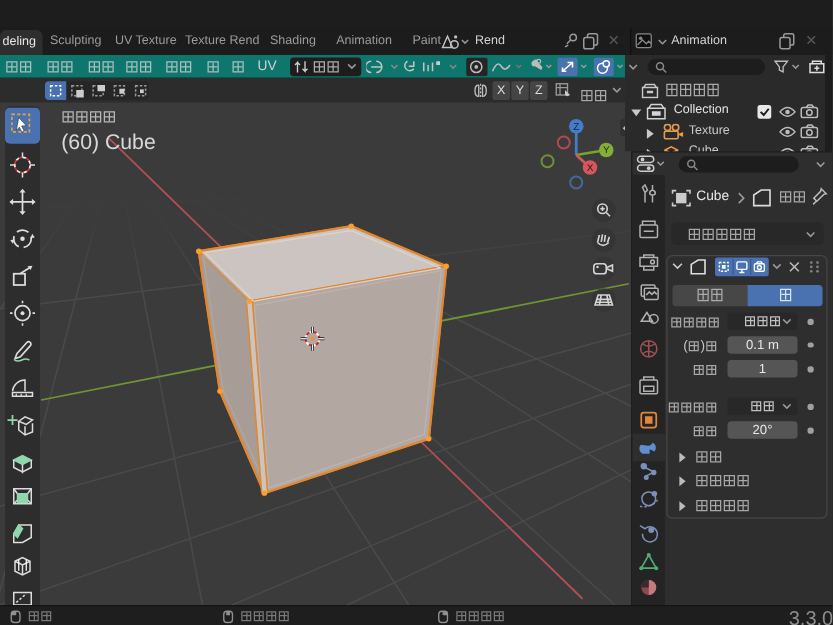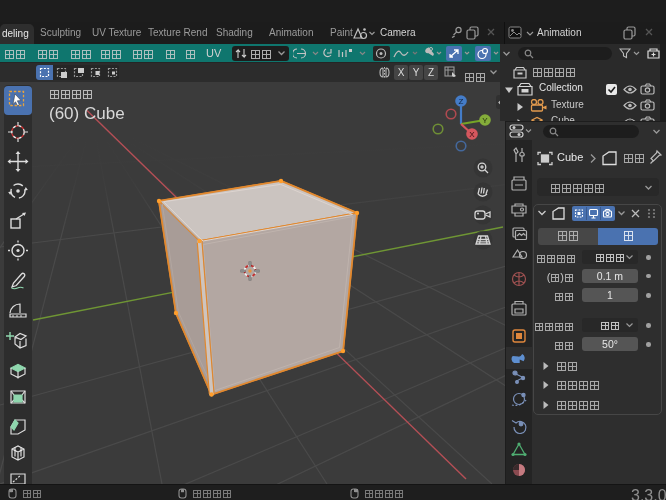--- a/index.html
+++ b/index.html
@@ -164,21 +164,21 @@
   <div class="tab" style="left:148px">Texture Rend</div>
   <div class="tab" style="left:216px">Shading</div>
   <div class="tab" style="left:269px">Animation</div>
   <div class="tab" style="left:330px">Paint</div>
   <svg class="abs" style="left:352px;top:4px" width="24" height="16" viewBox="0 0 24 16">
     <path d="M2 12 L6 3 L10 12 Z" fill="none" stroke="#c0c0c0" stroke-width="1.2"></path>
     <circle cx="11.5" cy="9.5" r="3" fill="none" stroke="#c0c0c0" stroke-width="1.2"></circle>
     <circle cx="12.5" cy="3.5" r="1.3" fill="#c0c0c0"></circle>
     <path d="M17.5 6 l2.5 2.5 2.5-2.5" stroke="#999" stroke-width="1.2" fill="none"></path>
   </svg>
-  <div class="tab" style="left:380px;color:#d3d3d3">Camera</div>
+  <div class="tab" style="left:380px;color:#d3d3d3">Rend</div>
   <svg class="abs" style="left:450px;top:4px" width="50" height="14" viewBox="0 0 50 14">
     <circle cx="8.5" cy="4" r="2.6" fill="none" stroke="#9a9a9a" stroke-width="1.2"></circle>
     <path d="M6.7 5.8 L3.5 9 M2 11.5 l2.6 -1.4" stroke="#9a9a9a" stroke-width="1.2" fill="none"></path>
     <rect x="20" y="1" width="8" height="9" rx="1.5" fill="none" stroke="#9a9a9a" stroke-width="1.2"></rect>
         <rect x="17" y="4" width="8" height="9" rx="1.5" fill="#1c1c1c" stroke="#9a9a9a" stroke-width="1.2"></rect>
     <path d="M38 3 l6 6 m0 -6 l-6 6" stroke="#555" stroke-width="1.3"></path>
   </svg>
   <div class="abs" style="left:504px;top:0;width:1px;height:22px;background:#101010"></div>
   <svg class="abs" style="left:508px;top:4px" width="26" height="14" viewBox="0 0 26 14">
     <rect x="1" y="1" width="12" height="11" rx="1.5" fill="#0f0f0f" stroke="#888" stroke-width="1"></rect>
@@ -579,21 +579,21 @@
   <div class="dot" style="top:171px"></div>
   <div class="lbl" style="top:198px"><span class="c s"></span><span class="c s"></span><span class="c s"></span><span class="c s"></span></div>
   <div class="fld drop" style="top:196px">
     <span class="c s" style="margin-top:2.5px"></span><span class="c s" style="margin-top:2.5px"></span>
     <svg class="abs" style="right:4px;top:4px" width="9" height="7" viewBox="0 0 9 7">
           <path d="M1.5 1.5 l3 3 3-3" stroke="#999" stroke-width="1.2" fill="none"></path>
         </svg>
   </div>
   <div class="dot" style="top:201px"></div>
   <div class="lbl" style="top:217px"><span class="c s"></span><span class="c s"></span></div>
-  <div class="fld num" style="top:215px">50°</div>
+  <div class="fld num" style="top:215px">20°</div>
   <div class="dot" style="top:220px"></div>
 
   <svg class="abs" style="left:36px;top:239px" width="8" height="10" viewBox="0 0 8 10">
         <path d="M1.5 1 l5 4 -5 4 z" fill="#bbb"></path>
       </svg>
   <div class="abs" style="left:50px;top:238px"><span class="c"></span><span class="c"></span></div>
   <svg class="abs" style="left:36px;top:258px" width="8" height="10" viewBox="0 0 8 10">
         <path d="M1.5 1 l5 4 -5 4 z" fill="#bbb"></path>
       </svg>
   <div class="abs" style="left:50px;top:257px"><span class="c"></span><span class="c"></span><span class="c"></span><span class="c"></span></div>

